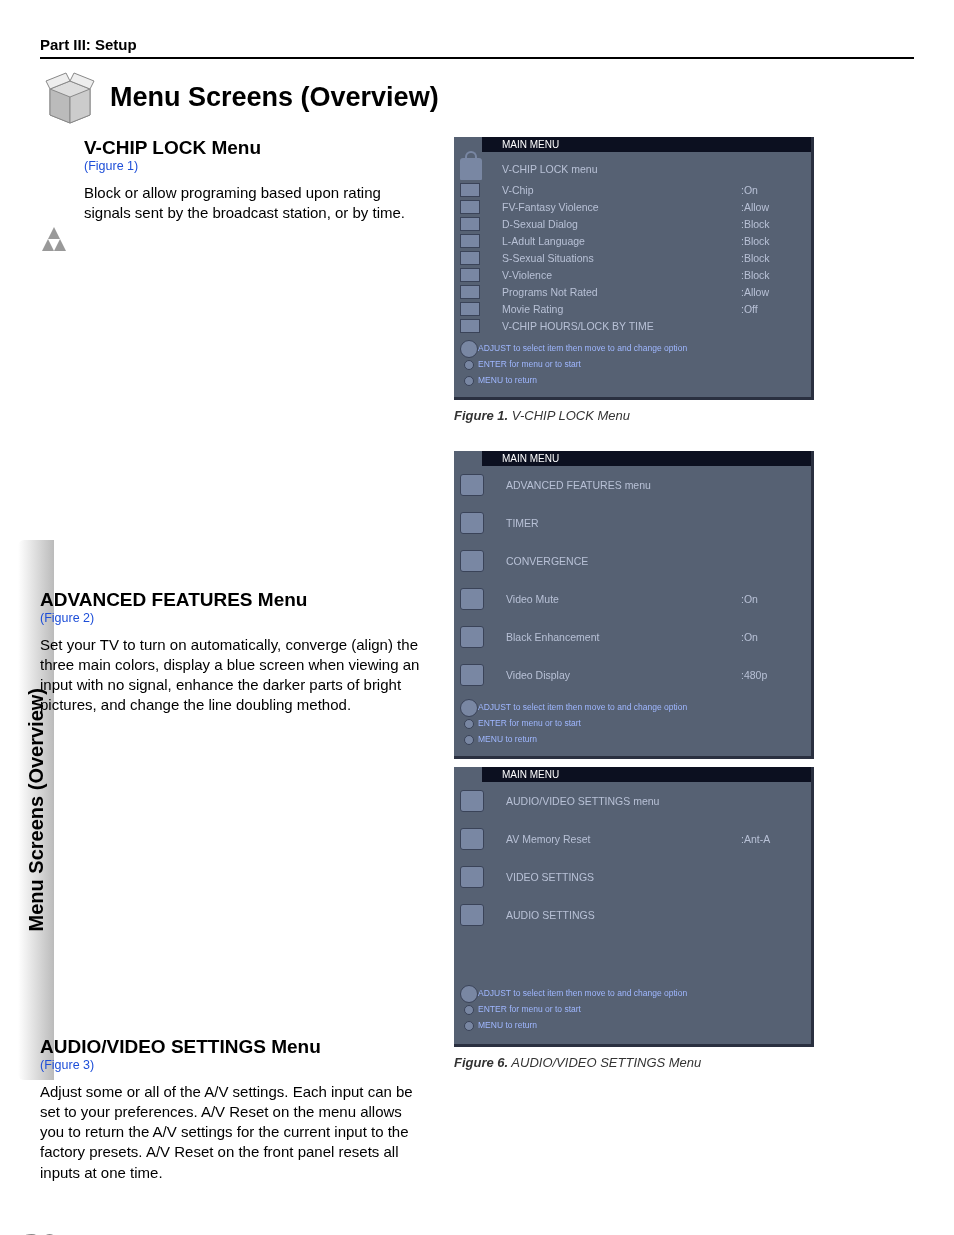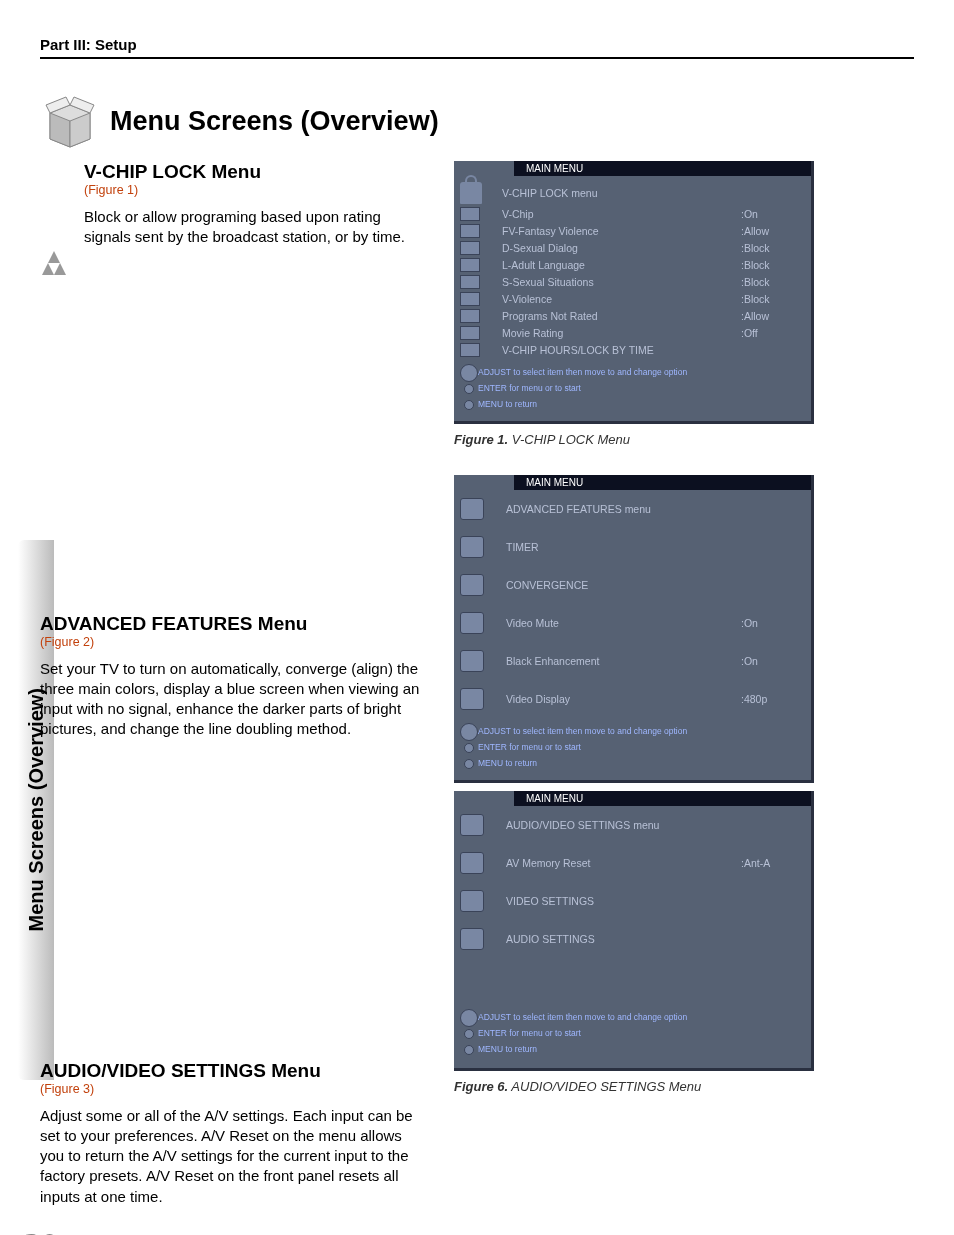--- a/index.html
+++ b/index.html
@@ -1,36 +1,36 @@
 <!DOCTYPE html>
 <html><head>
 <meta charset="utf-8">
 <style>
   * { box-sizing: border-box; margin: 0; padding: 0; }
   body { width: 954px; height: 1235px; background: #fff; font-family: Arial, Helvetica, sans-serif; color: #000; position: relative; }
   .page { padding: 36px 40px 0 40px; }
-  .part-header { font-weight: bold; font-size: 15px; border-bottom: 2px solid #000; padding-bottom: 4px; margin-bottom: 32px; }
+  .part-header { font-weight: bold; font-size: 15px; border-bottom: 2px solid #000; padding-bottom: 4px; margin-bottom: 8px; }
   .title-row { display: flex; align-items: center; gap: 10px; margin-bottom: 10px; }
   .box-icon { width: 60px; height: 60px; flex: none; }
   .main-title { font-size: 27px; font-weight: bold; }
   .content { display: flex; gap: 24px; }
   .left-col { width: 390px; flex: none; position: relative; }
   .right-col { flex: 1; }
   .section { margin-bottom: 30px; }
   .sec-h { font-size: 19px; font-weight: bold; }
-  .fig-ref { font-size: 12.5px; margin-bottom: 10px; color: #c2410c; }
+  .fig-ref { font-size: 12.5px; margin-bottom: 10px; color: #1d4ed8; }
   .body-text { font-size: 15px; line-height: 1.35; }
   .spacer-advanced { height: 335px; }
   .spacer-av { height: 290px; }
   .logo-slot { position: absolute; left: -6px; top: 88px; width: 40px; height: 40px; }
   .side-tab { position: absolute; left: 18px; top: 540px; height: 540px; width: 36px; background: linear-gradient(to right, #fff 0%, #bbb 100%); border-radius: 6px 0 0 6px; display: flex; align-items: center; justify-content: center; }
   .side-tab span { writing-mode: vertical-rl; transform: rotate(180deg); font-weight: bold; font-size: 20px; color: #000; }
   .page-num { position: absolute; left: 22px; top: 1226px; font-family: Georgia, 'Times New Roman', serif; font-style: italic; font-weight: bold; font-size: 34px; color: #888; text-shadow: 1px 1px 0 #444, 2px 2px 2px #aaa; }
   .menu-shot { background: #566173; color: #b8c1d6; font-size: 10.5px; width: 360px; border-right: 3px solid #2a3040; border-bottom: 3px solid #2a3040; margin-bottom: 8px; }
-  .menu-shot .title-bar { background: #0c1020; color: #fff; font-size: 10px; padding: 2px 12px; margin-left: 60px; }
+  .menu-shot .title-bar { background: #0c1020; color: #fff; font-size: 10px; padding: 2px 20px; margin-left: 28px; }
   .menu-row { display: flex; align-items: center; padding: 1.5px 10px 1.5px 6px; }
   .menu-row.tall { padding: 8px 10px 8px 6px; }
   .menu-row .ic { width: 20px; height: 14px; background: #7987a3; border: 1px solid #3a4358; margin-right: 22px; flex: none; }
   .menu-row .ic.big { width: 24px; height: 22px; border-radius: 3px; }
   .menu-row .lbl { flex: 1; }
   .menu-row .val { width: 60px; }
   .hint-block { padding: 6px 6px 8px 6px; }
   .hint-row { display: flex; align-items: center; gap: 0; padding: 1px 0; }
   .hint-ic { width: 18px; height: 14px; flex: none; display: flex; align-items: center; justify-content: center; }
   .hint-txt { font-size: 8.5px; color: #9fb7ff; line-height: 1.15; }

